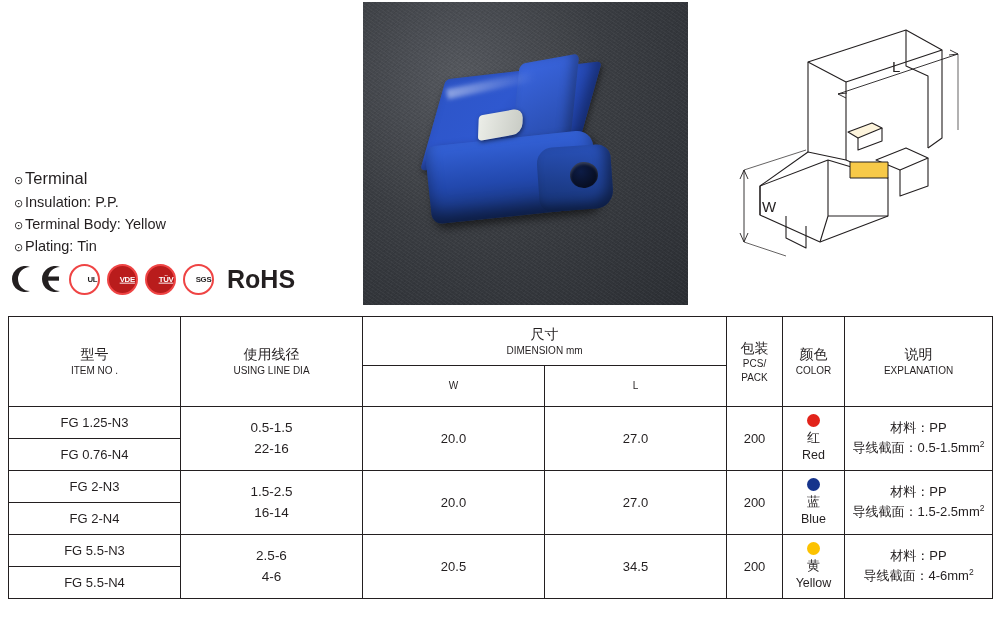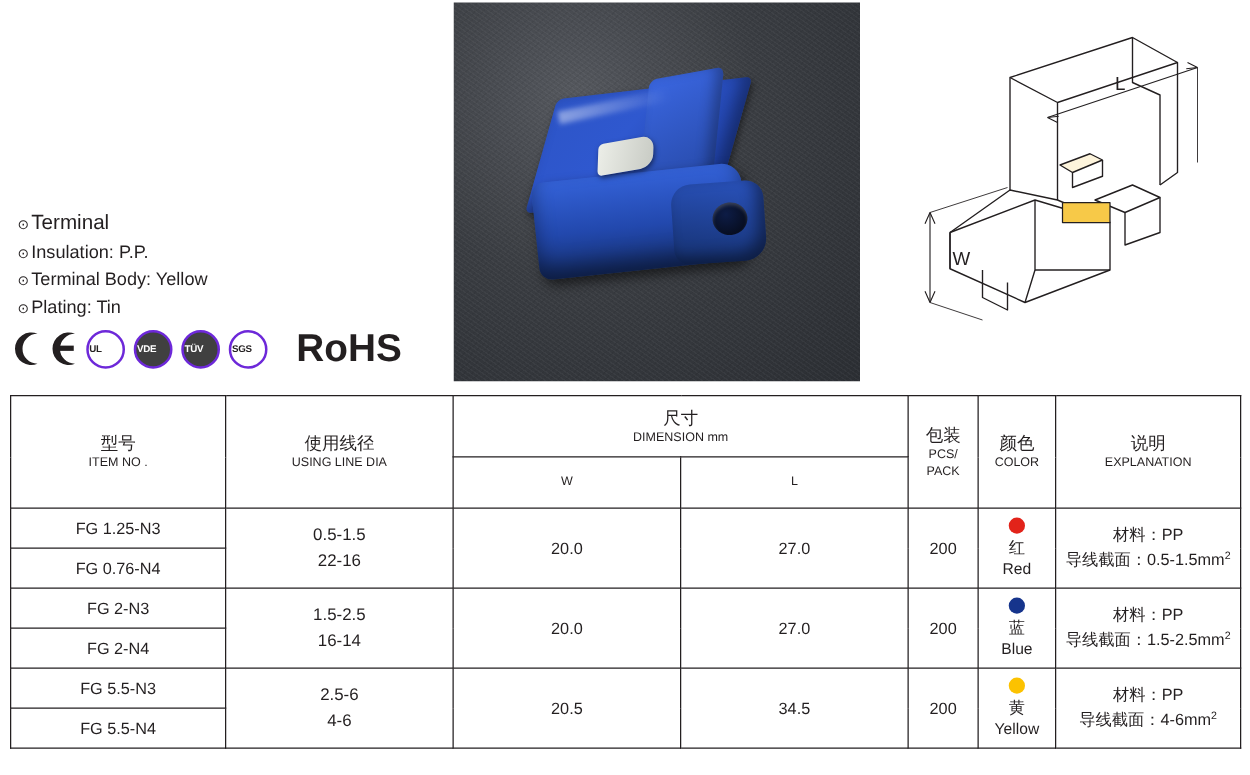--- a/index.html
+++ b/index.html
@@ -70,42 +70,43 @@
     gap: 7px;
     height: 34px;
   }
   .ce-mark {
     display: block;
   }
   .circle-mark {
     width: 27px;
     height: 27px;
     border-radius: 50%;
-    border: 2px solid #6d28d9;
+    border: 2px solid #ef4444;
     display: flex;
     align-items: center;
-    justify-content: flex-start;
+    justify-content: flex-end;
     font-size: 8.5px;
     font-weight: bold;
     position: relative;
     overflow: hidden;
   }
   .circle-mark.filled {
-    background: #404040;
+    background: #b91c1c;
     color: #fff;
+    text-decoration: underline;
   }
   .circle-mark .cm-txt {
     transform: scale(0.92);
     letter-spacing: -0.3px;
   }
   .rohs {
-    font-size: 31px;
+    font-size: 25px;
     font-weight: bold;
     letter-spacing: 0px;
-    margin-left: 16px;
+    margin-left: 6px;
   }
 
   
   .photo {
     position: absolute;
     left: 363px;
     top: 2px;
     width: 325px;
     height: 303px;
     background:

